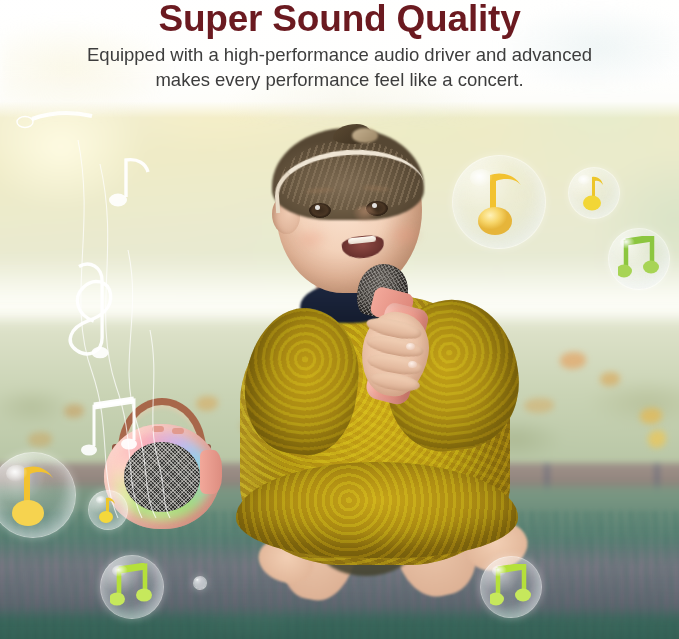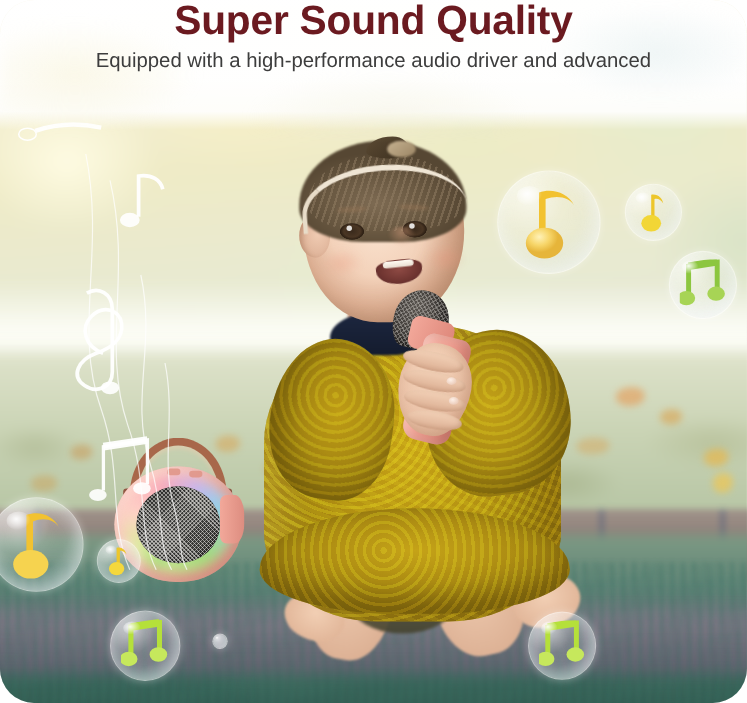--- a/index.html
+++ b/index.html
@@ -2,21 +2,21 @@
 <html><head>
 <meta charset="utf-8">
 <style>
   * { margin:0; padding:0; box-sizing:border-box; }
   html,body{ background:#fff; }
   body{
     width:679px; height:639px;
     font-family:"Liberation Sans", sans-serif;
     overflow:hidden; position:relative;
   }
-  #stage{ position:absolute; inset:0; width:679px; height:639px; overflow:hidden; background:#ffffff;border-radius:31px; }
+  #stage{ position:absolute; inset:0; width:679px; height:639px; overflow:hidden; background:#ffffff; }
 
   
   #photo{ position:absolute; left:0; top:0; width:679px; height:639px; overflow:hidden; }
 
   
   .bg-bokeh{
     position:absolute; left:-4%; top:-2%; width:108%; height:66%;
     background:
       radial-gradient(ellipse 120px 90px at 12% 38%, rgba(255,252,228,.95), rgba(255,252,228,0) 70%),
       radial-gradient(ellipse 150px 110px at 34% 22%, rgba(248,240,196,.85), rgba(248,240,196,0) 70%),
@@ -591,16 +591,17 @@
     <div class="bubble" style="left:193px;top:576px;width:14px;height:14px;"></div>
 
     <div class="vignette"></div>
   </div>
 
   <div id="header">
     <div class="hdr-tint"></div>
     <h1 id="title">Super Sound Quality</h1>
     <p id="subtitle">
       <span>Equipped with a high-performance audio driver and advanced</span>
+      <span>makes every performance feel like a concert.</span>
     </p>
   </div>
 
 </div>
 
 </body></html>

